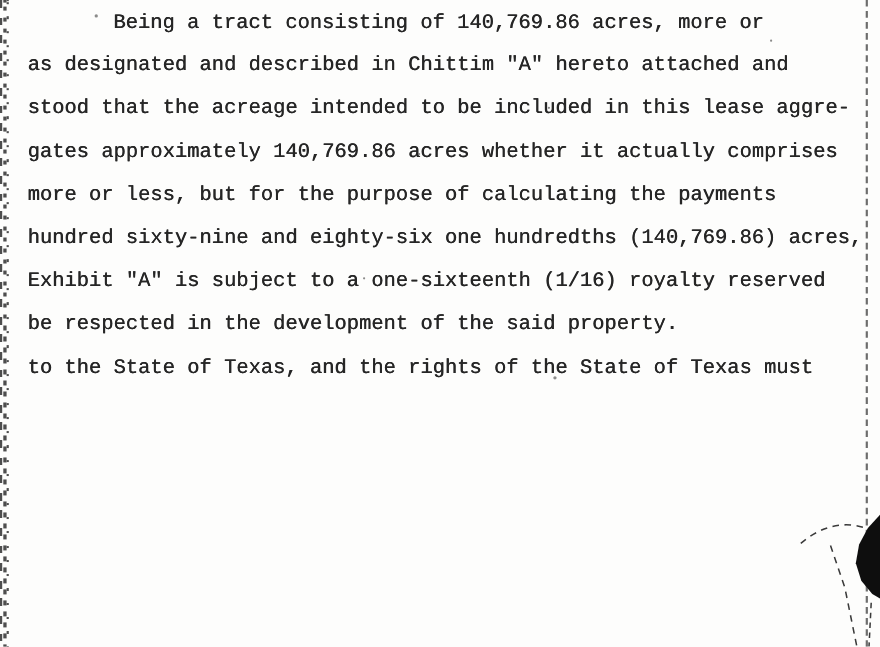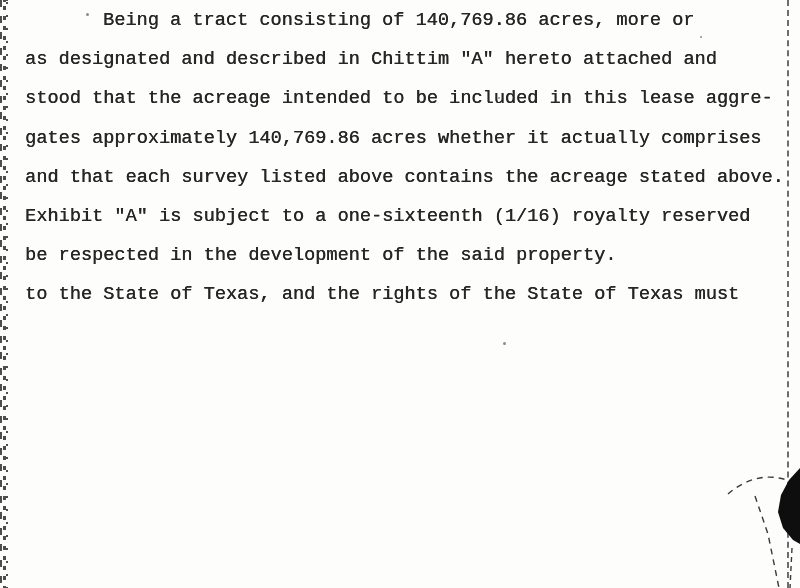--- a/index.html
+++ b/index.html
@@ -88,21 +88,22 @@
 <div class="page">
 
   <div class="edge-left"></div>
   <div class="edge-right"></div>
 
   <div class="text-block">
     <div class="line indent">Being a tract consisting of 140,769.86 acres, more or</div>
     <div class="line">as designated and described in Chittim "A" hereto attached and</div>
     <div class="line">stood that the acreage intended to be included in this lease aggre-</div>
     <div class="line">gates approximately 140,769.86 acres whether it actually comprises</div>
-    <div class="line">and that each survey listed above contains the acreage stated above.</div>
+    <div class="line">more or less, but for the purpose of calculating the payments</div>
+    <div class="line">hundred sixty-nine and eighty-six one hundredths (140,769.86) acres,</div>
     <div class="line">Exhibit "A" is subject to a one-sixteenth (1/16) royalty reserved</div>
     <div class="line">be respected in the development of the said property.</div>
     <div class="line">to the State of Texas, and the rights of the State of Texas must</div>
   </div>
 
   <div class="speck s1"></div>
   <div class="speck s2"></div>
   <div class="speck s3"></div>
   <div class="speck s4"></div>
   <div class="speck s5"></div>

